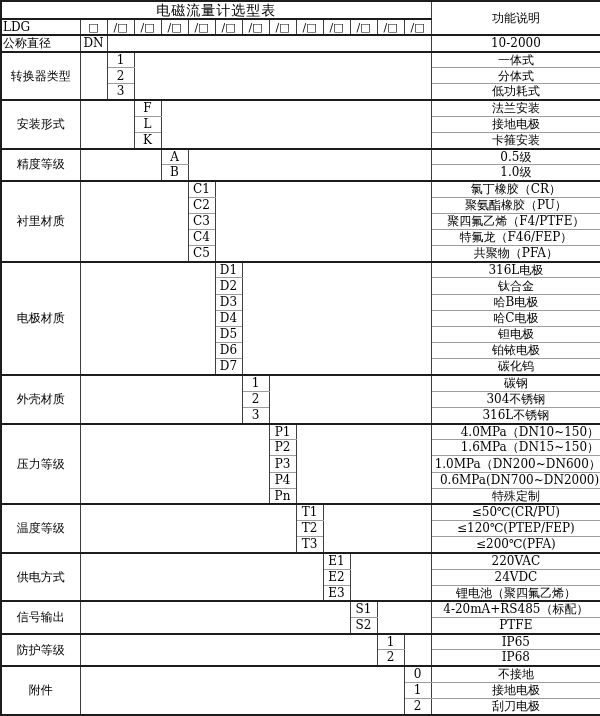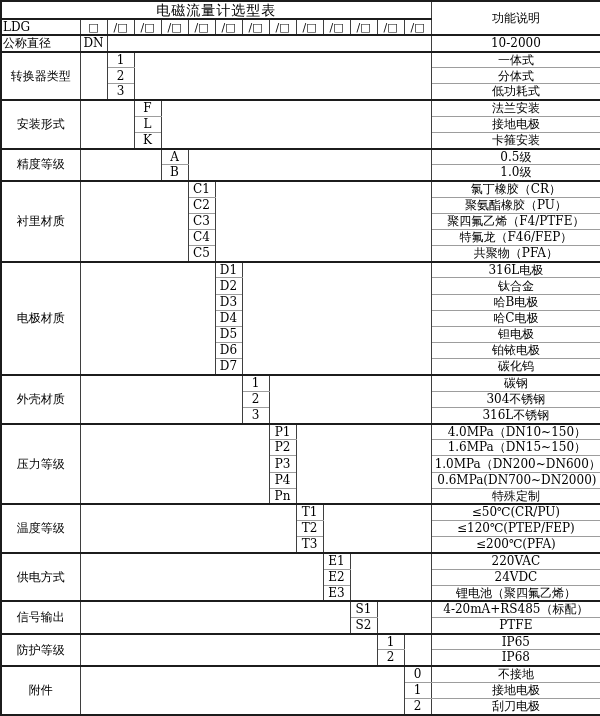--- a/index.html
+++ b/index.html
@@ -20,21 +20,21 @@
     border-bottom:1px solid #9d9d9d;
     font-size:12px;font-weight:normal;
     text-align:center;vertical-align:middle;
     padding:0 1px;white-space:nowrap;overflow:hidden;
     line-height:1.05;
   }
   td.bs{border-top:2px solid #1c1c1c;}
   td.title-cell{font-size:14px;letter-spacing:1px;}
   td.desc-hdr{font-size:12px;}
   td.label-left{text-align:left;}
-  td.desc-left{text-align:center;padding-left:3px;}
+  td.desc-left{text-align:right;padding-left:3px;}
   td.box-cell{font-size:11px;padding:0;}
 </style>
 </head>
 <body>
 
 <div class="wrap">
   <table>
     <colgroup>
         <col style="width: 79px;">
         <col style="width: 27px;">

